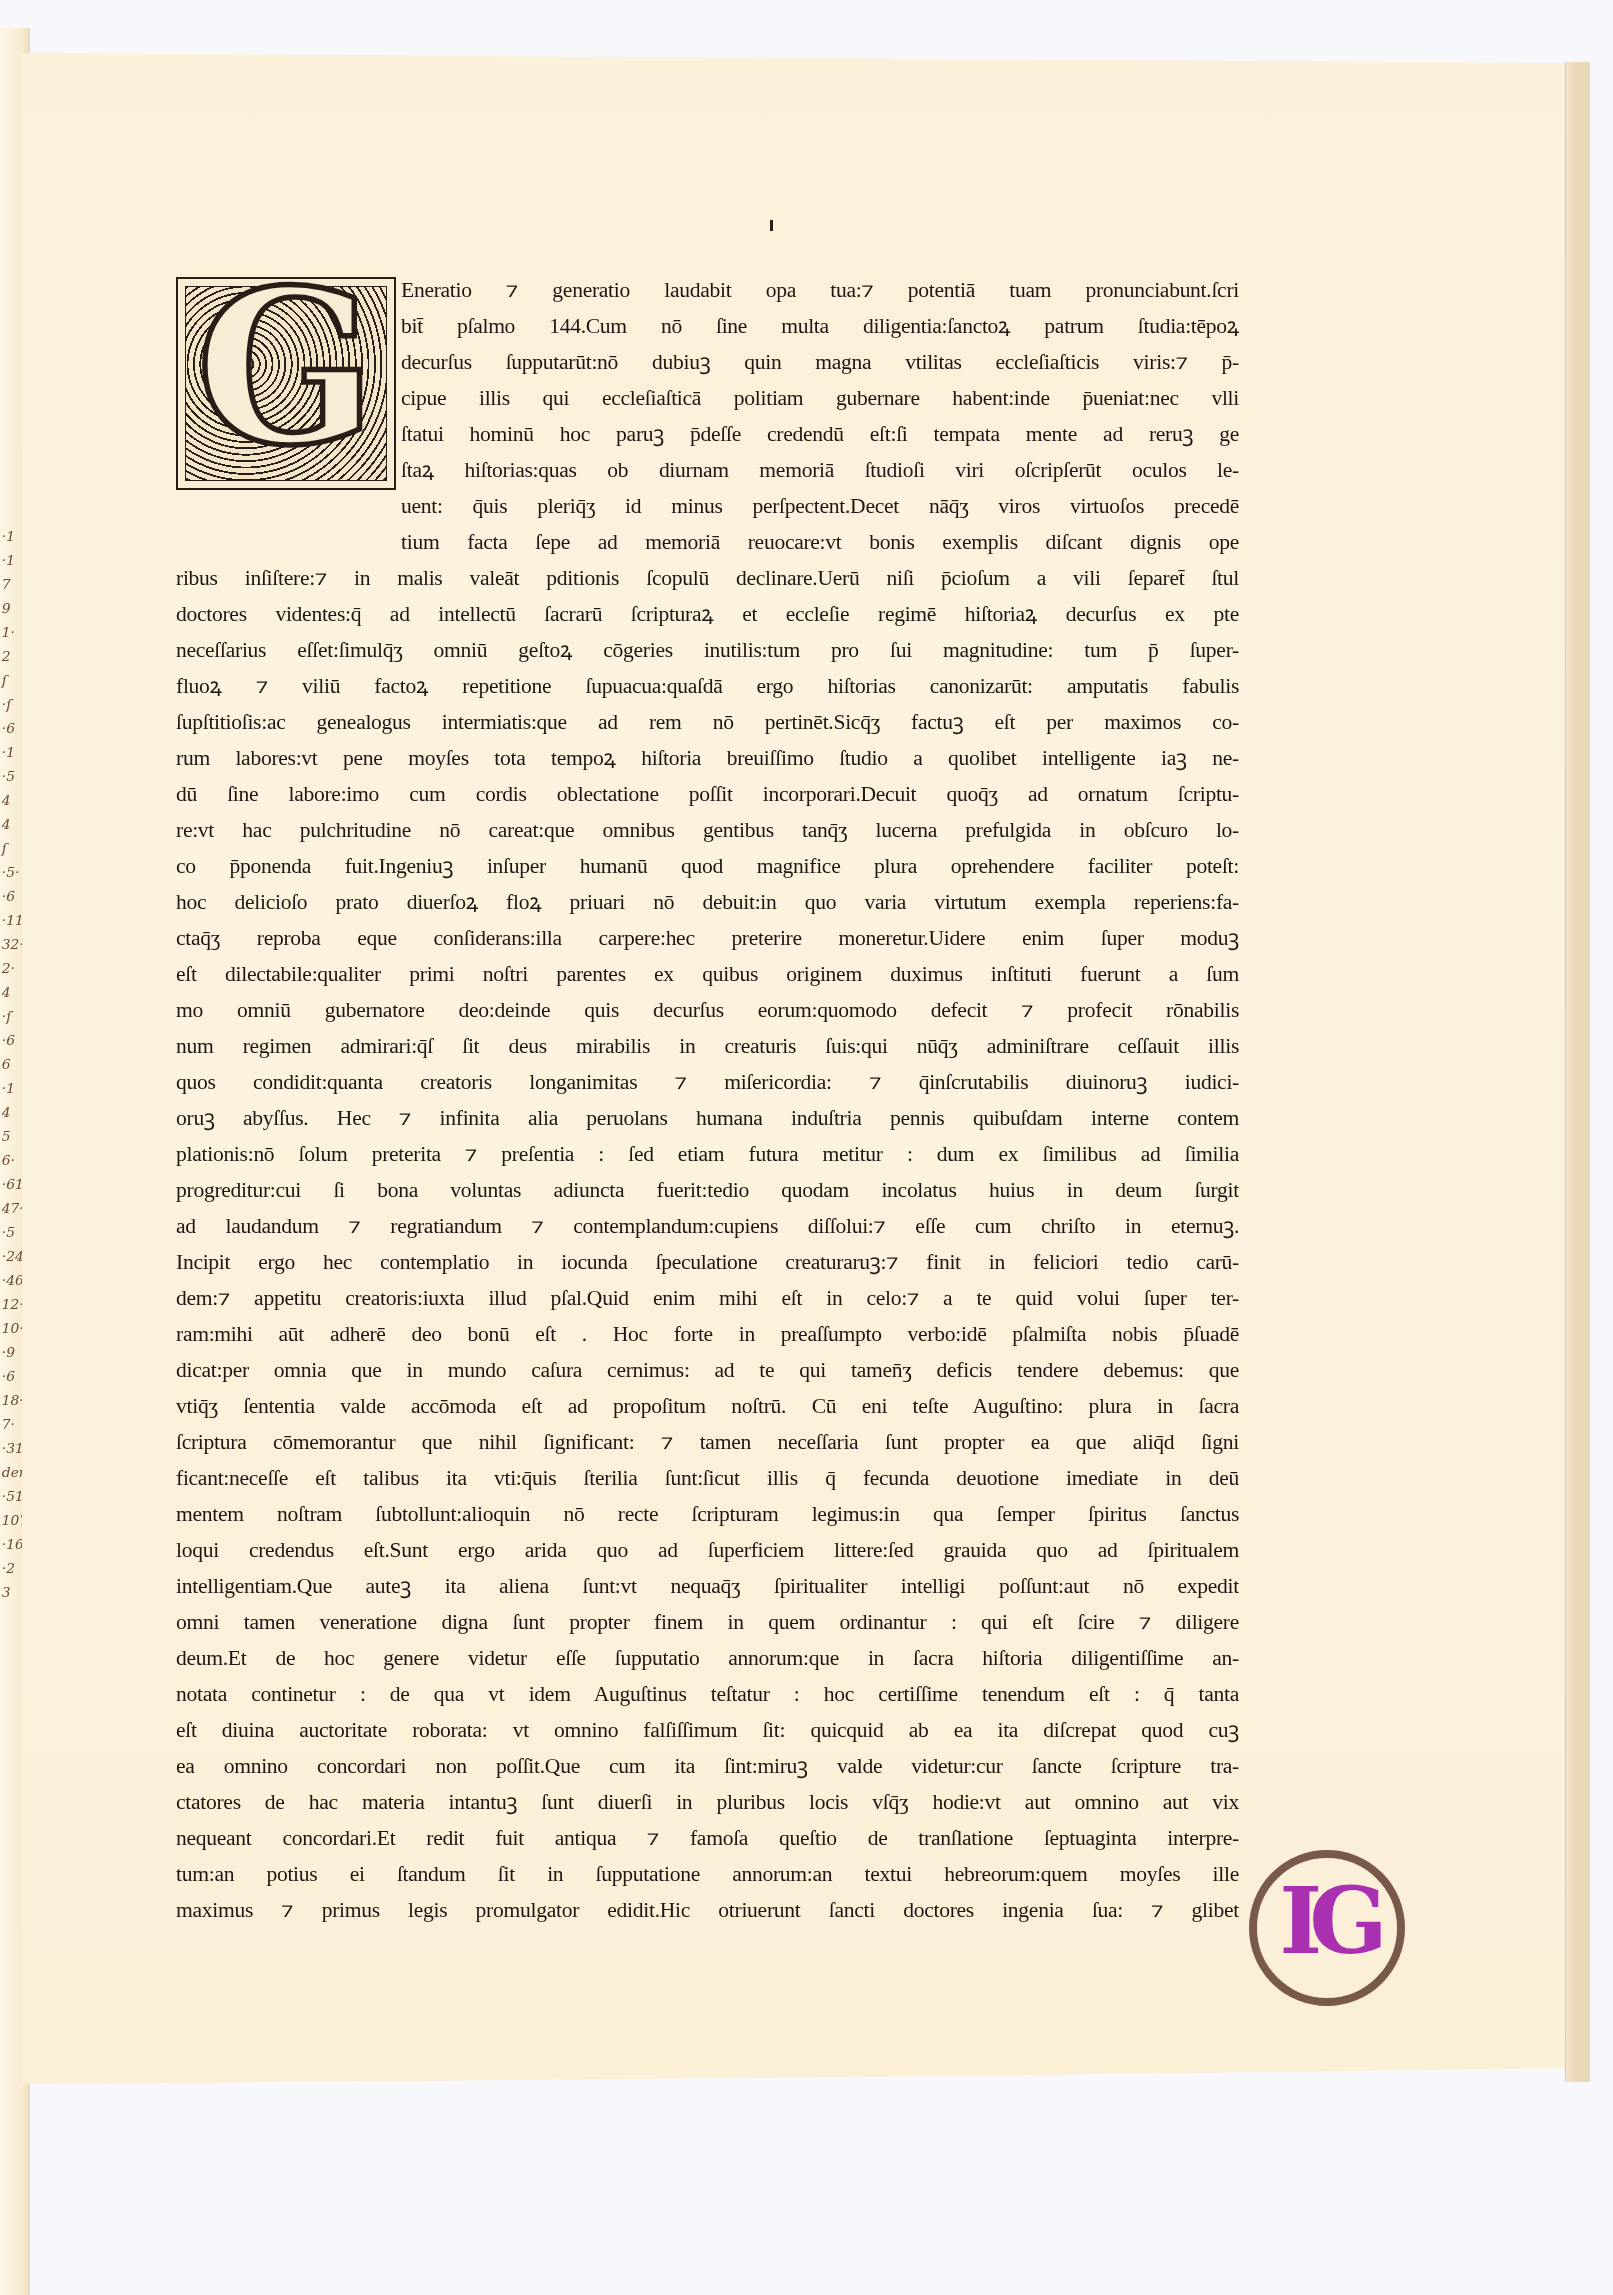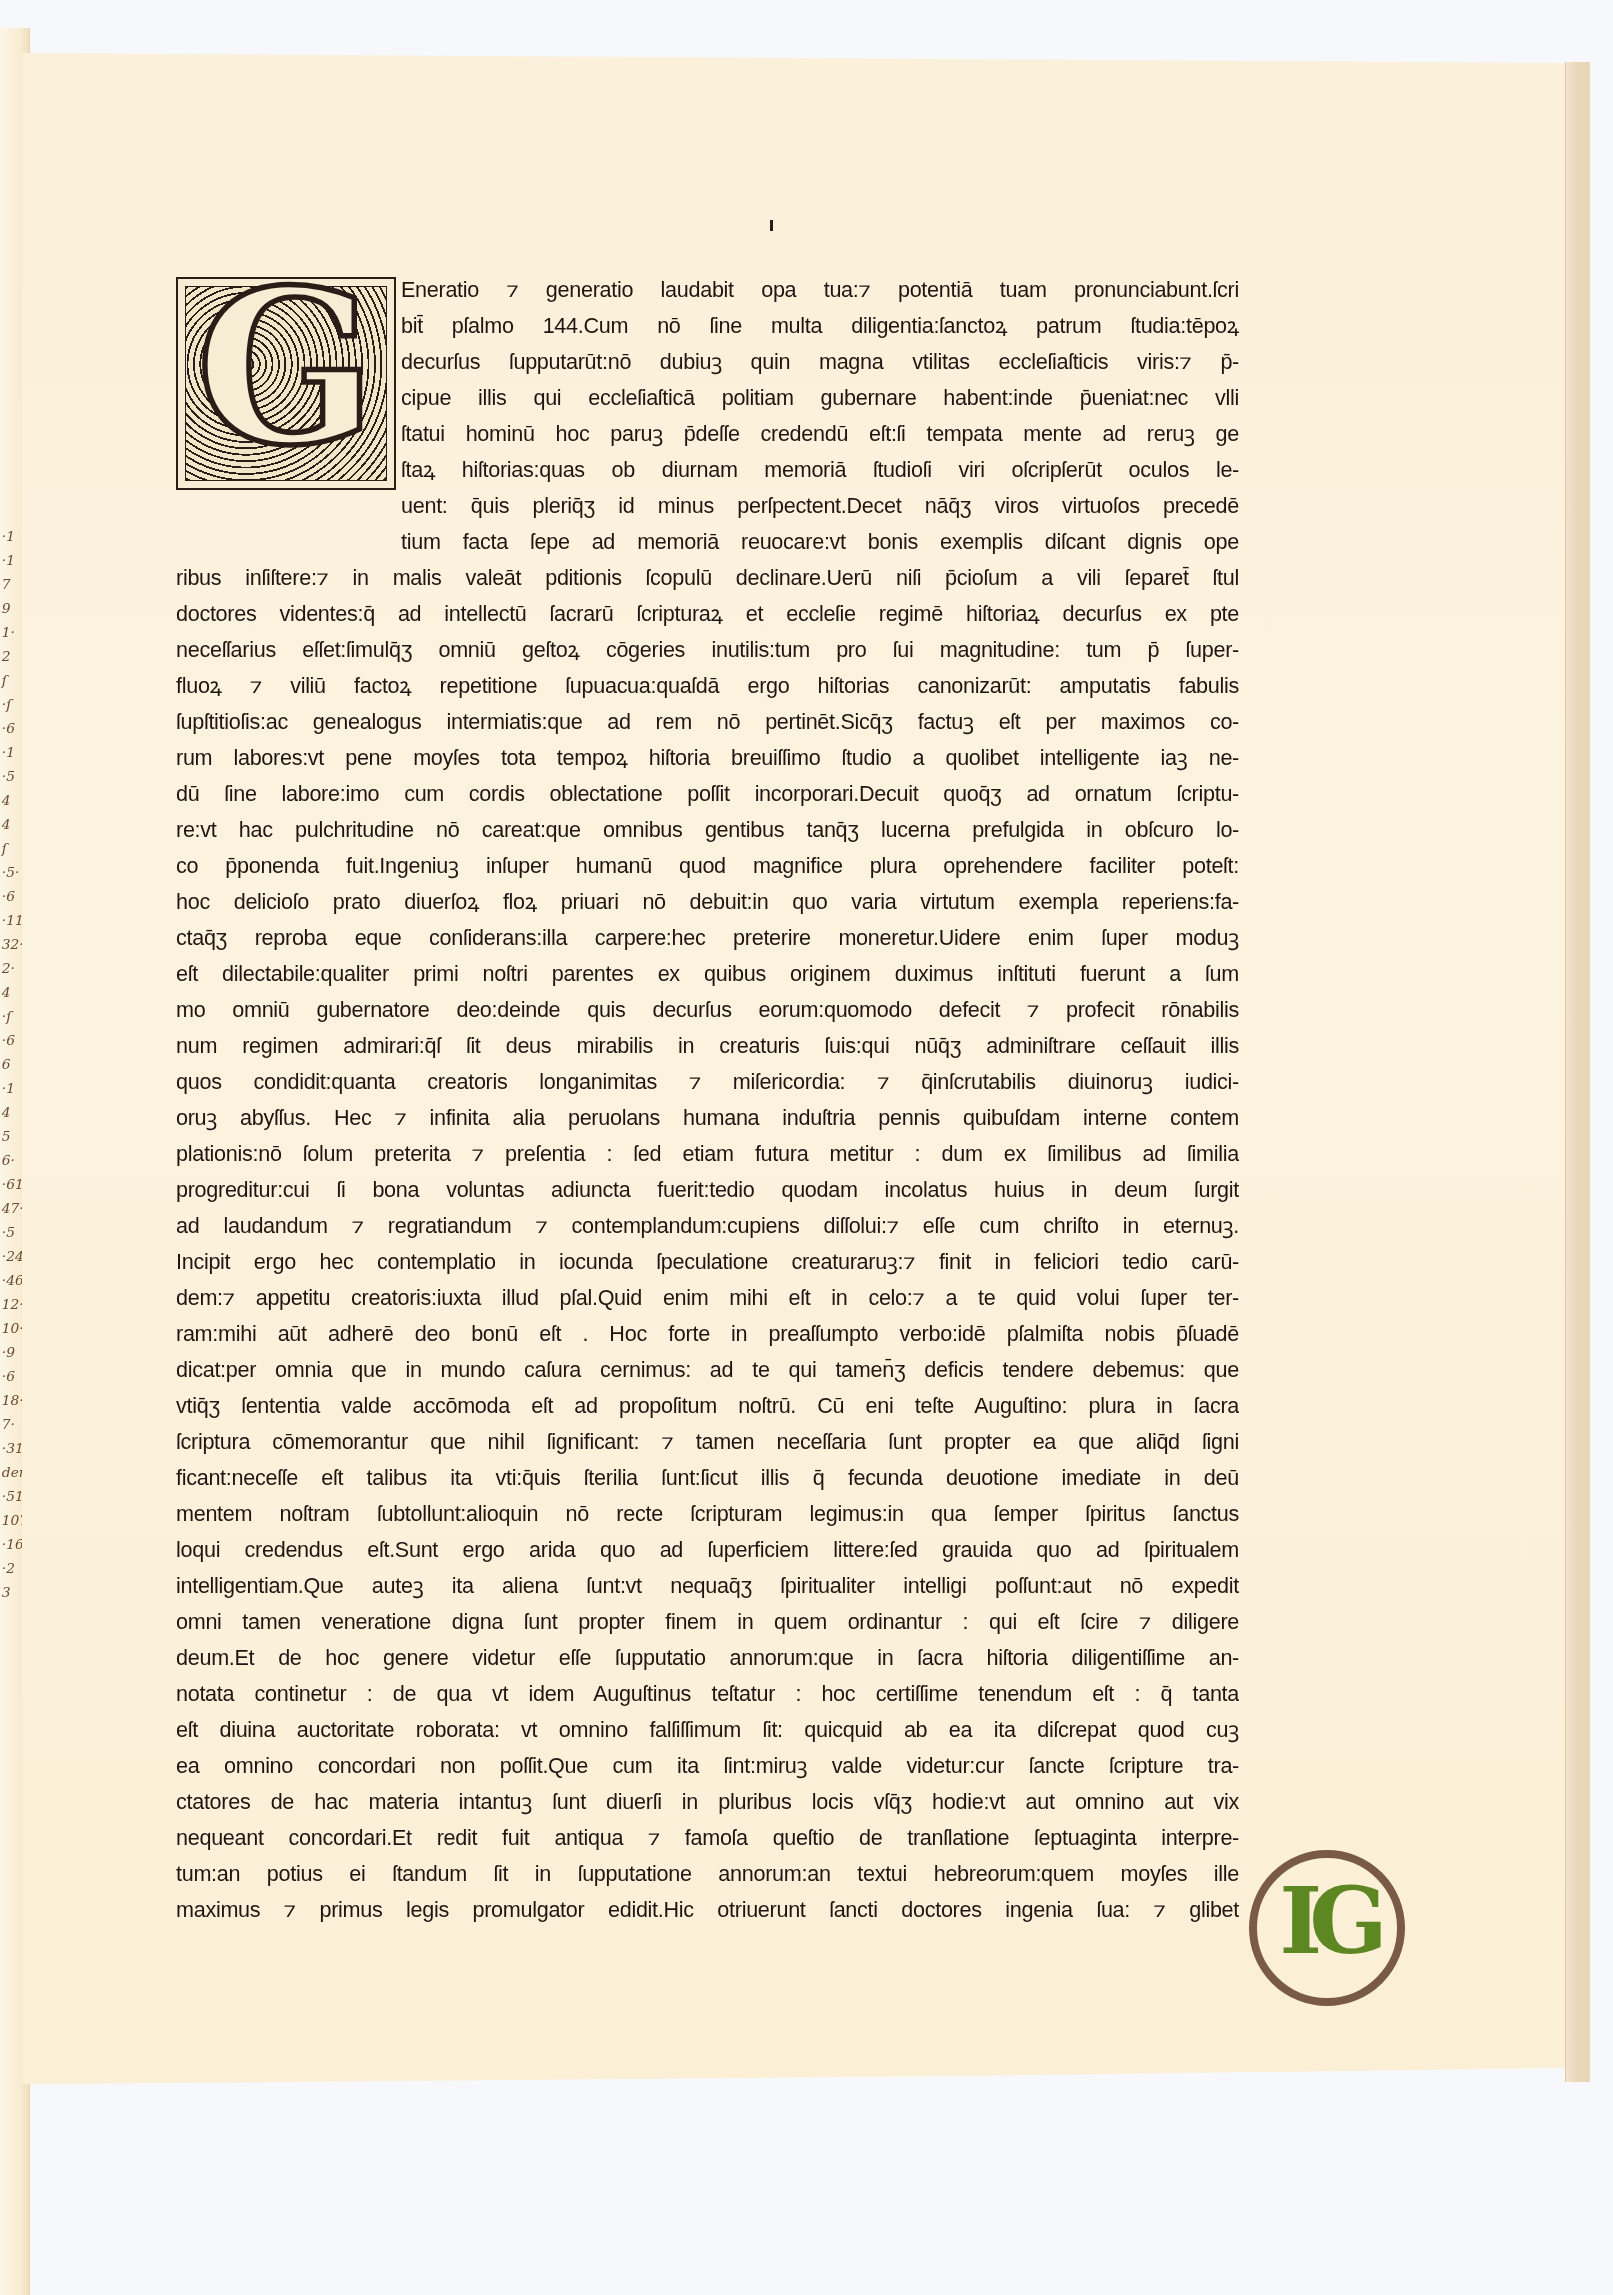--- a/index.html
+++ b/index.html
@@ -44,35 +44,35 @@
       radial-gradient(circle at 70% 70%, #2a1d17 1.8px, transparent 2.8px),
       repeating-radial-gradient(circle at 30% 40%, #2a1d17 0 1.8px, #f3e5c8 1.8px 6.4px);
   }
   .initial-letter {
     position:absolute; left:0; top:-16.5px; width:100%; text-align:center;
     font-family:"DejaVu Serif", serif; font-size:211px; font-weight:bold;
     color:#f7ecd4; -webkit-text-stroke:5.5px #2a1d17; line-height:1;
   }
   .text-block {
     position:absolute; left:176px; top:272px; width:1063px;
-    font-family:Liberation Sans, sans-serif; font-size:21.6px; color:#1f1512;
+    font-family:Liberation Serif, serif; font-size:21.6px; color:#1f1512;
     line-height:36px; letter-spacing:-0.3px;
   }
   .line { white-space:nowrap; text-align:justify; text-align-last:justify; height:36px; overflow:hidden; }
   .line.indented { padding-left:225px; }
   .line.last { text-align-last:justify; }
   .stamp {
     position:absolute; left:1249px; top:1850px; width:156px; height:156px;
     border:8.3px solid #6b4a3a; border-radius:50%; box-sizing:border-box;
     opacity:0.9;
   }
   .stamp-text {
     position:absolute; left:0; top:16.5px; width:100%; text-align:center;
     font-family:"DejaVu Serif", serif; font-size:92px; font-weight:bold;
-    color:#4d7c0f; line-height:1; letter-spacing:-13px;
+    color:#a21caf; line-height:1; letter-spacing:-13px;
   }
 </style>
 </head>
 <body>
 
 <div class="left-leaf">
   <div class="margin-notes" id="margin-notes">
       <div>·1</div>
       <div>·1</div>
       <div>7</div>

